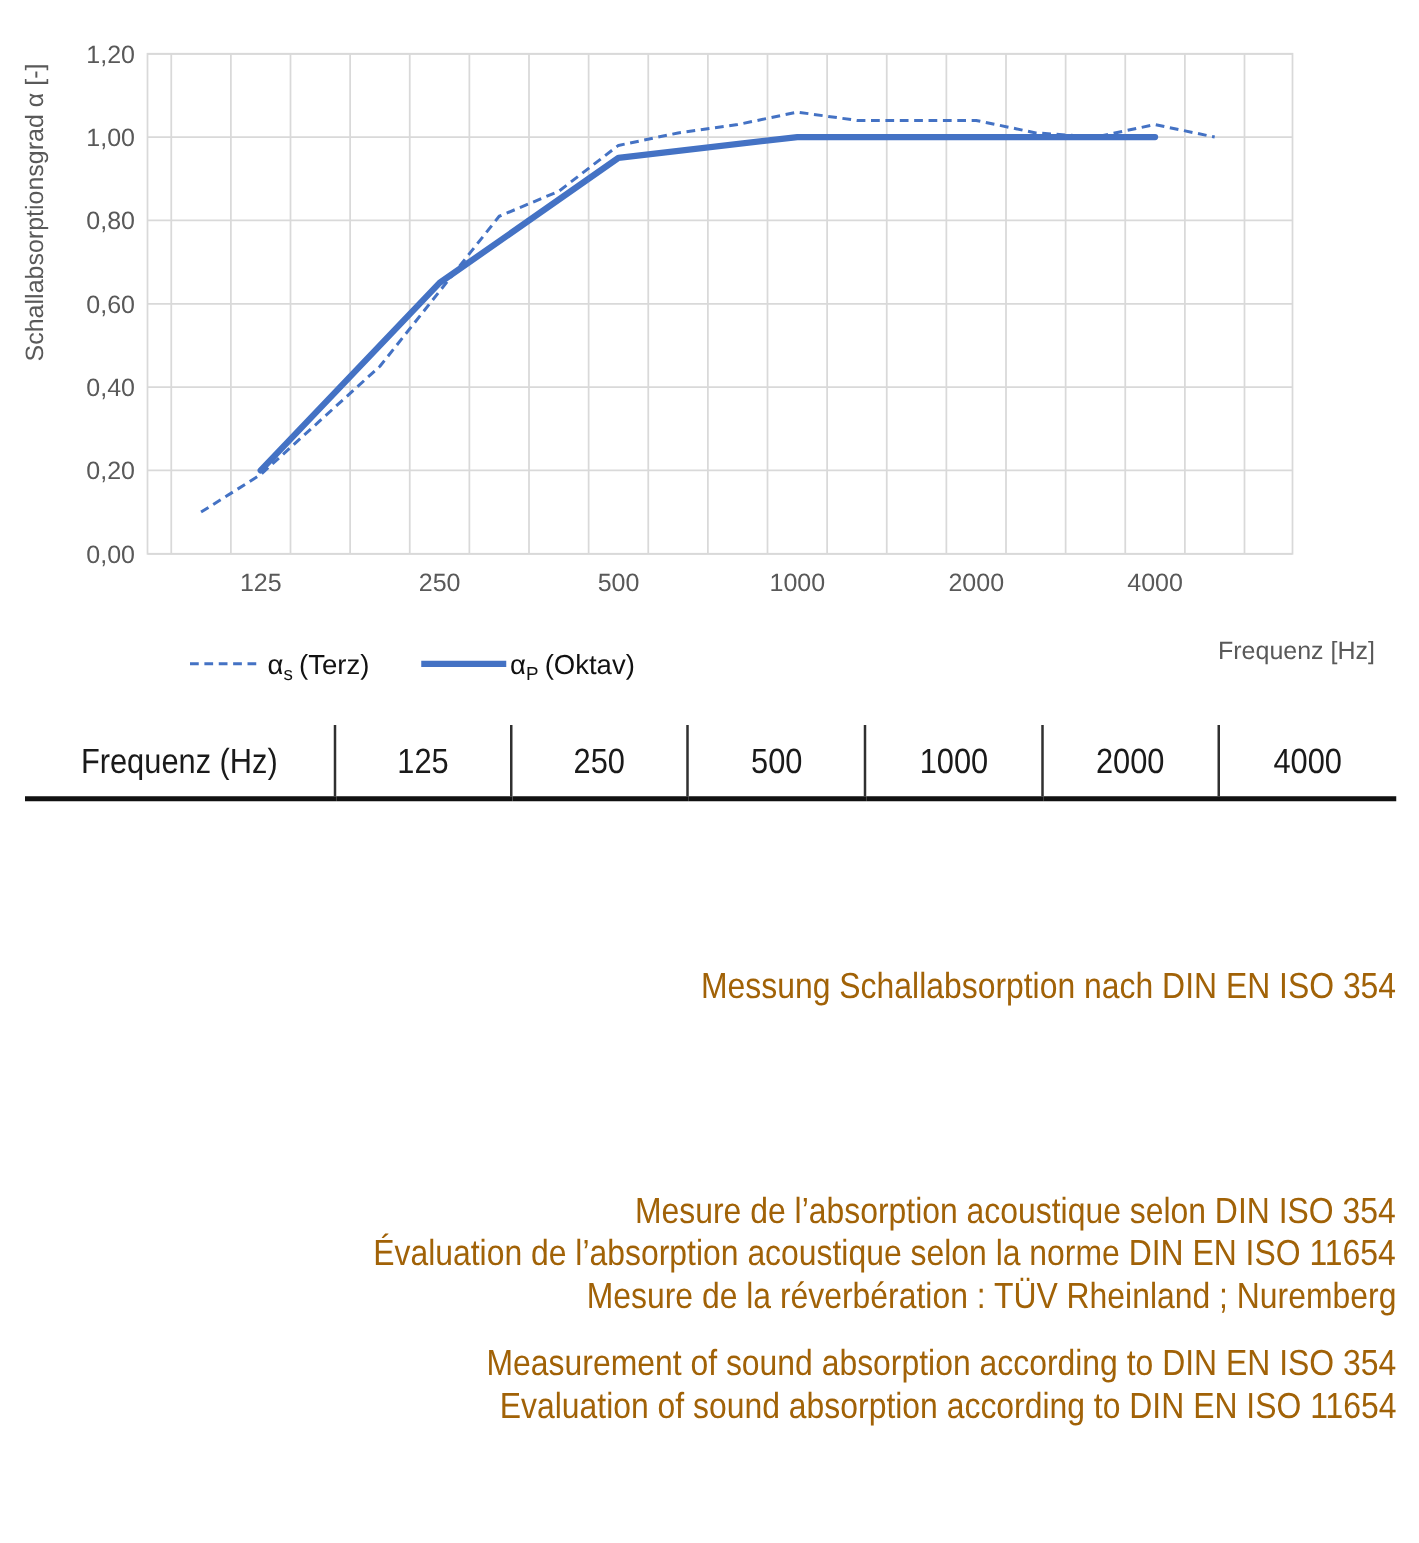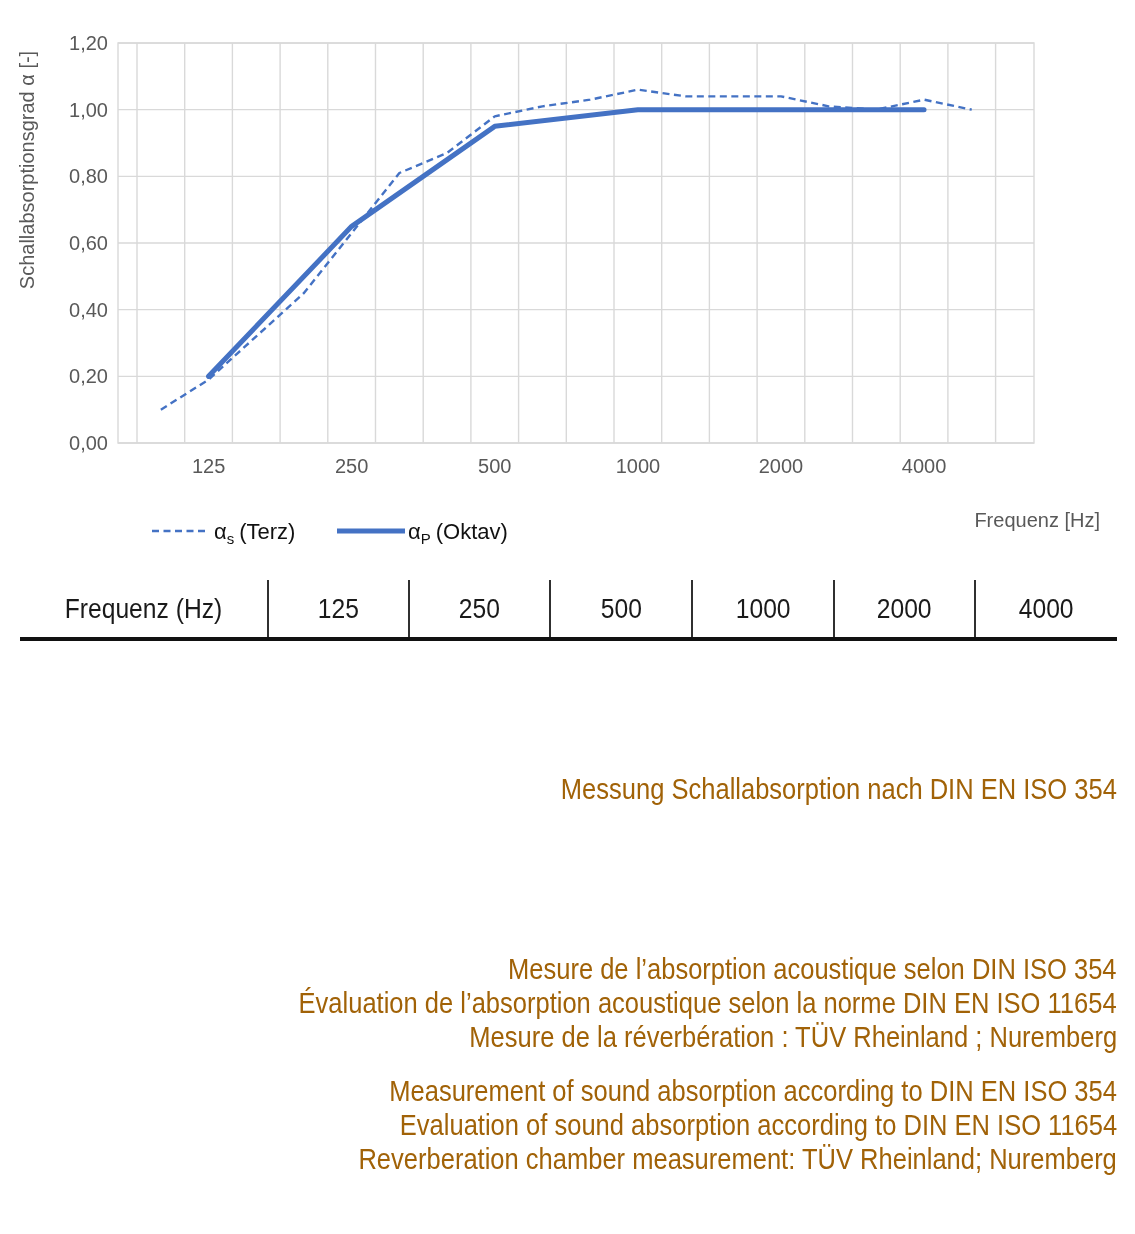--- a/index.html
+++ b/index.html
@@ -121,14 +121,13 @@
 
 <div id="notes-fr" class="notes">
   <div class="line"><span class="cond">Mesure de l’absorption acoustique selon DIN ISO 354</span></div>
   <div class="line"><span class="cond">Évaluation de l’absorption acoustique selon la norme DIN EN ISO 11654</span></div>
   <div class="line"><span class="cond">Mesure de la réverbération : TÜV Rheinland ; Nuremberg</span></div>
 </div>
 
 <div id="notes-en" class="notes">
   <div class="line"><span class="cond">Measurement of sound absorption according to DIN EN ISO 354</span></div>
   <div class="line"><span class="cond">Evaluation of sound absorption according to DIN EN ISO 11654</span></div>
-  <div class="line"><span class="cond">Reverberation chamber measurement: TÜV Rheinland; Nuremberg</span></div>
 </div>
 
 </body></html>

